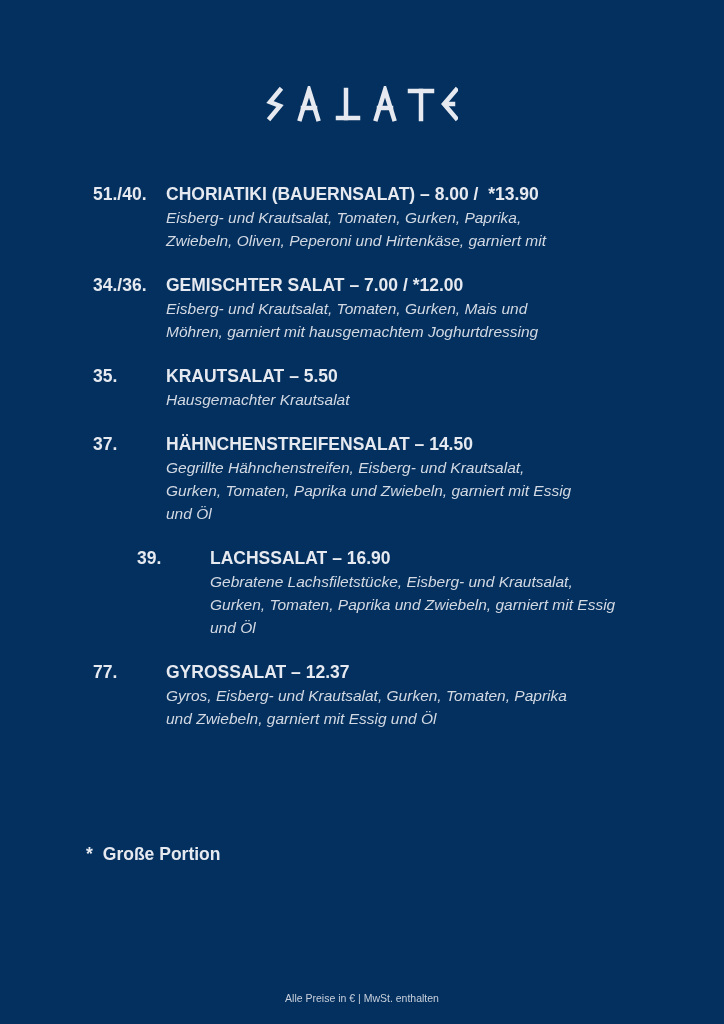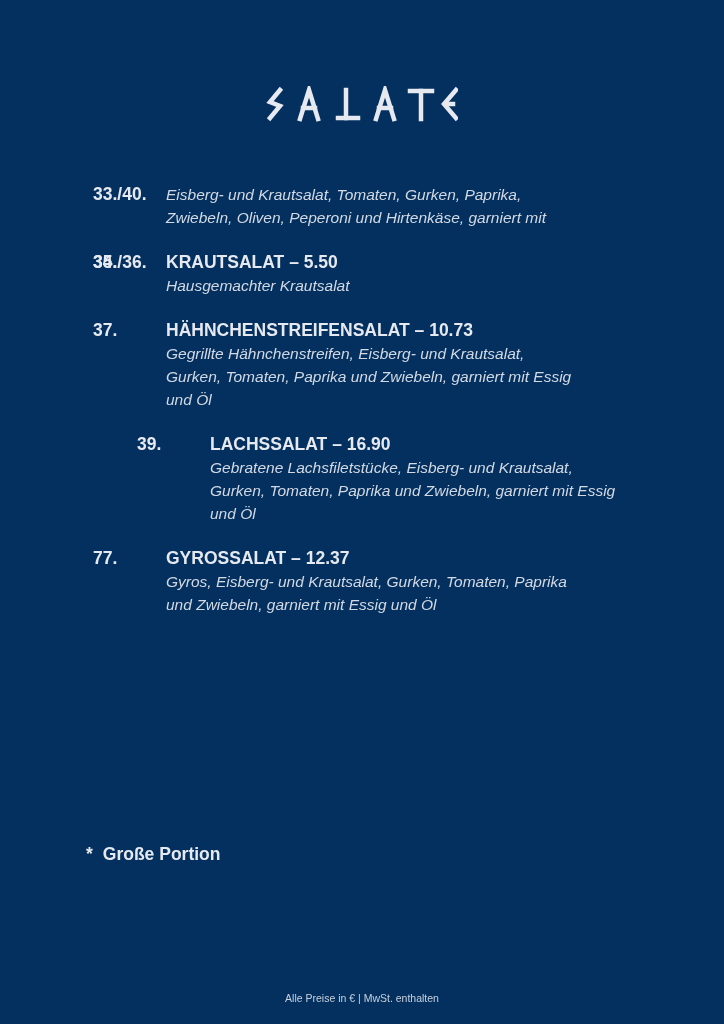--- a/index.html
+++ b/index.html
@@ -43,44 +43,52 @@
     <line x1="144" y1="5" x2="166" y2="5"></line>
     <line x1="155" y1="5" x2="155" y2="33"></line>
 
     <polyline points="190,4 178,18 190,32"></polyline>
     <line x1="181" y1="18" x2="187" y2="18"></line>
   </svg>
 </div>
 
 <div class="menu" id="menu">
     <div class="item">
-      <div class="num">33./40.</div>
+      <div class="num">51./40.</div>
       <div class="body">
+        <div class="name">CHORIATIKI (BAUERNSALAT) – 8.00 /  *13.90</div>
         <div class="desc">
           <span>Eisberg- und Krautsalat, Tomaten, Gurken, Paprika,</span>
           <span>Zwiebeln, Oliven, Peperoni und Hirtenkäse, garniert mit</span>
         </div>
       </div>
     </div>
     <div class="item" style="margin-top: 22px;">
       <div class="num">34./36.</div>
+      <div class="body">
+        <div class="name">GEMISCHTER SALAT – 7.00 / *12.00</div>
+        <div class="desc">
+          <span>Eisberg- und Krautsalat, Tomaten, Gurken, Mais und</span>
+          <span>Möhren, garniert mit hausgemachtem Joghurtdressing</span>
+        </div>
+      </div>
     </div>
     <div class="item" style="margin-top: 22px;">
       <div class="num">35.</div>
       <div class="body">
         <div class="name">KRAUTSALAT – 5.50</div>
         <div class="desc">
           <span>Hausgemachter Krautsalat</span>
         </div>
       </div>
     </div>
     <div class="item" style="margin-top: 22px;">
       <div class="num">37.</div>
       <div class="body">
-        <div class="name">HÄHNCHENSTREIFENSALAT – 10.73</div>
+        <div class="name">HÄHNCHENSTREIFENSALAT – 14.50</div>
         <div class="desc">
           <span>Gegrillte Hähnchenstreifen, Eisberg- und Krautsalat,</span>
           <span>Gurken, Tomaten, Paprika und Zwiebeln, garniert mit Essig</span>
           <span>und Öl</span>
         </div>
       </div>
     </div>
     <div class="item" style="margin-top: 22px; margin-left: 44px;">
       <div class="num">39.</div>
       <div class="body">

